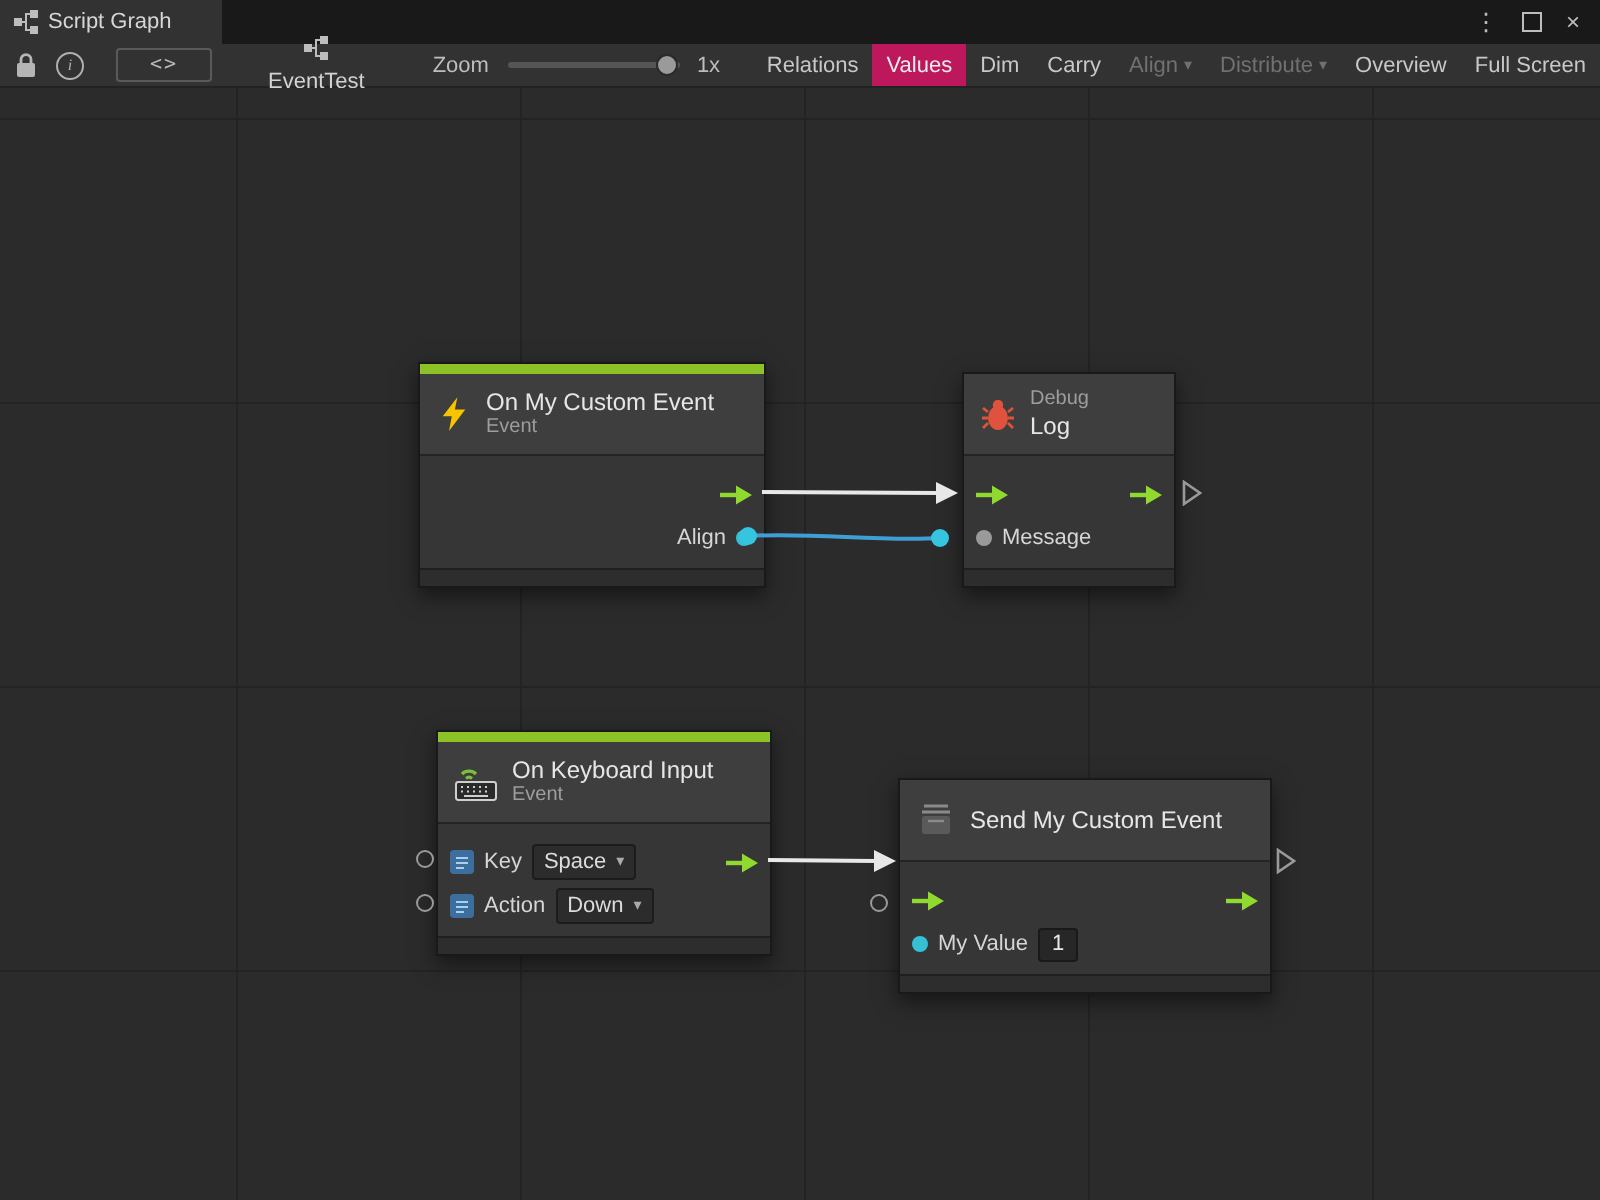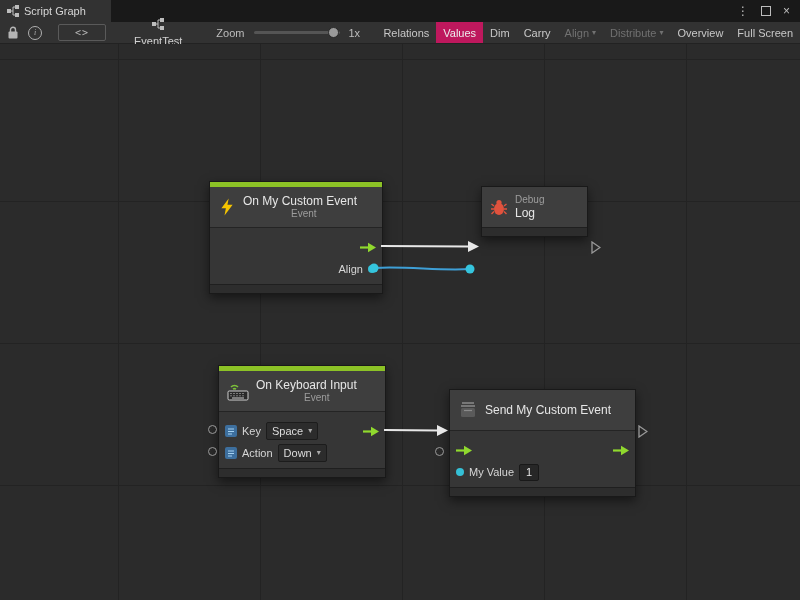--- a/index.html
+++ b/index.html
@@ -73,21 +73,21 @@
     position:absolute;z-index:2;background:#363636;border:1px solid #191919;
     box-shadow:0 4px 10px rgba(0,0,0,.5);color:#dcdcdc;font-size:11px;
   }
   .accent{height:5px;background:#8CC226;}
   .node-header{
     height:40px;box-sizing:border-box;background:#3e3e3e;
     display:flex;align-items:center;gap:7px;padding:0 8px;cursor:grab;
   }
   .titles{display:flex;flex-direction:column;justify-content:center;line-height:1.2;}
   .node-title{font-size:12px;color:#e6e6e6;white-space:nowrap;}
-  .node-subtitle{font-size:10px;color:#9d9d9d;margin-left:48px;}
+  .node-subtitle{font-size:10px;color:#9d9d9d;}
   .node-category{font-size:10px;color:#9d9d9d;}
   .node-body{border-top:1px solid #242424;padding:8px 0 4px;}
   .row{display:flex;align-items:center;height:22px;padding:0 6px;gap:5px;}
   .spacer{flex:1;}
   .node-footer{height:8px;background:#2d2d2d;border-top:1px solid #1f1f1f;}
   .port-label{color:#d6d6d6;}
   .dot{width:8px;height:8px;border-radius:50%;display:inline-block;}
   .dot.teal{background:#35C0D6;}
   .dot.gray{background:#9a9a9a;}
   .port-arrow{display:inline-flex;cursor:crosshair;}
@@ -235,20 +235,41 @@
             <path d="M4 8 L1.5 6 M4 11 H1 M4 13.5 L1.5 16 M14 8 L16.5 6 M14 11 H17 M14 13.5 L16.5 16" stroke="#E1523D" stroke-width="1.4"></path>
             <circle cx="9" cy="4.5" r="2.6" fill="#E1523D"></circle>
             <ellipse cx="9" cy="11" rx="5" ry="6" fill="#E1523D"></ellipse>
           </svg>
         </span>
         <span class="titles">
           <span class="node-category">Debug</span>
           <span class="node-title">Log</span>
         </span>
       </div>
+      <div class="node-body">
+        <div class="row">
+          <span class="port-arrow">
+            <svg width="16" height="11" viewBox="0 0 16 11">
+                <line x1="0" y1="5.5" x2="9" y2="5.5" stroke="#90D92E" stroke-width="2.2"></line>
+                <path d="M8 0.8 L16 5.5 L8 10.2 Z" fill="#90D92E"></path>
+              </svg>
+          </span>
+          <span class="spacer"></span>
+          <span class="port-arrow">
+            <svg width="16" height="11" viewBox="0 0 16 11">
+                <line x1="0" y1="5.5" x2="9" y2="5.5" stroke="#90D92E" stroke-width="2.2"></line>
+                <path d="M8 0.8 L16 5.5 L8 10.2 Z" fill="#90D92E"></path>
+              </svg>
+          </span>
+        </div>
+        <div class="row">
+          <span class="dot gray"></span>
+          <span class="port-label">Message</span>
+        </div>
+      </div>
       <div class="node-footer"></div>
     </div>
 
     <span class="outer-tri" style="left:591px;top:196px;">
       <svg width="10" height="13" viewBox="0 0 10 13">
           <path d="M1 1 L9 6.5 L1 12 Z" fill="none" stroke="#9a9a9a" stroke-width="1.3"></path>
         </svg>
     </span>
 
     <div class="node" style="left:218px;top:321px;width:166px;">

